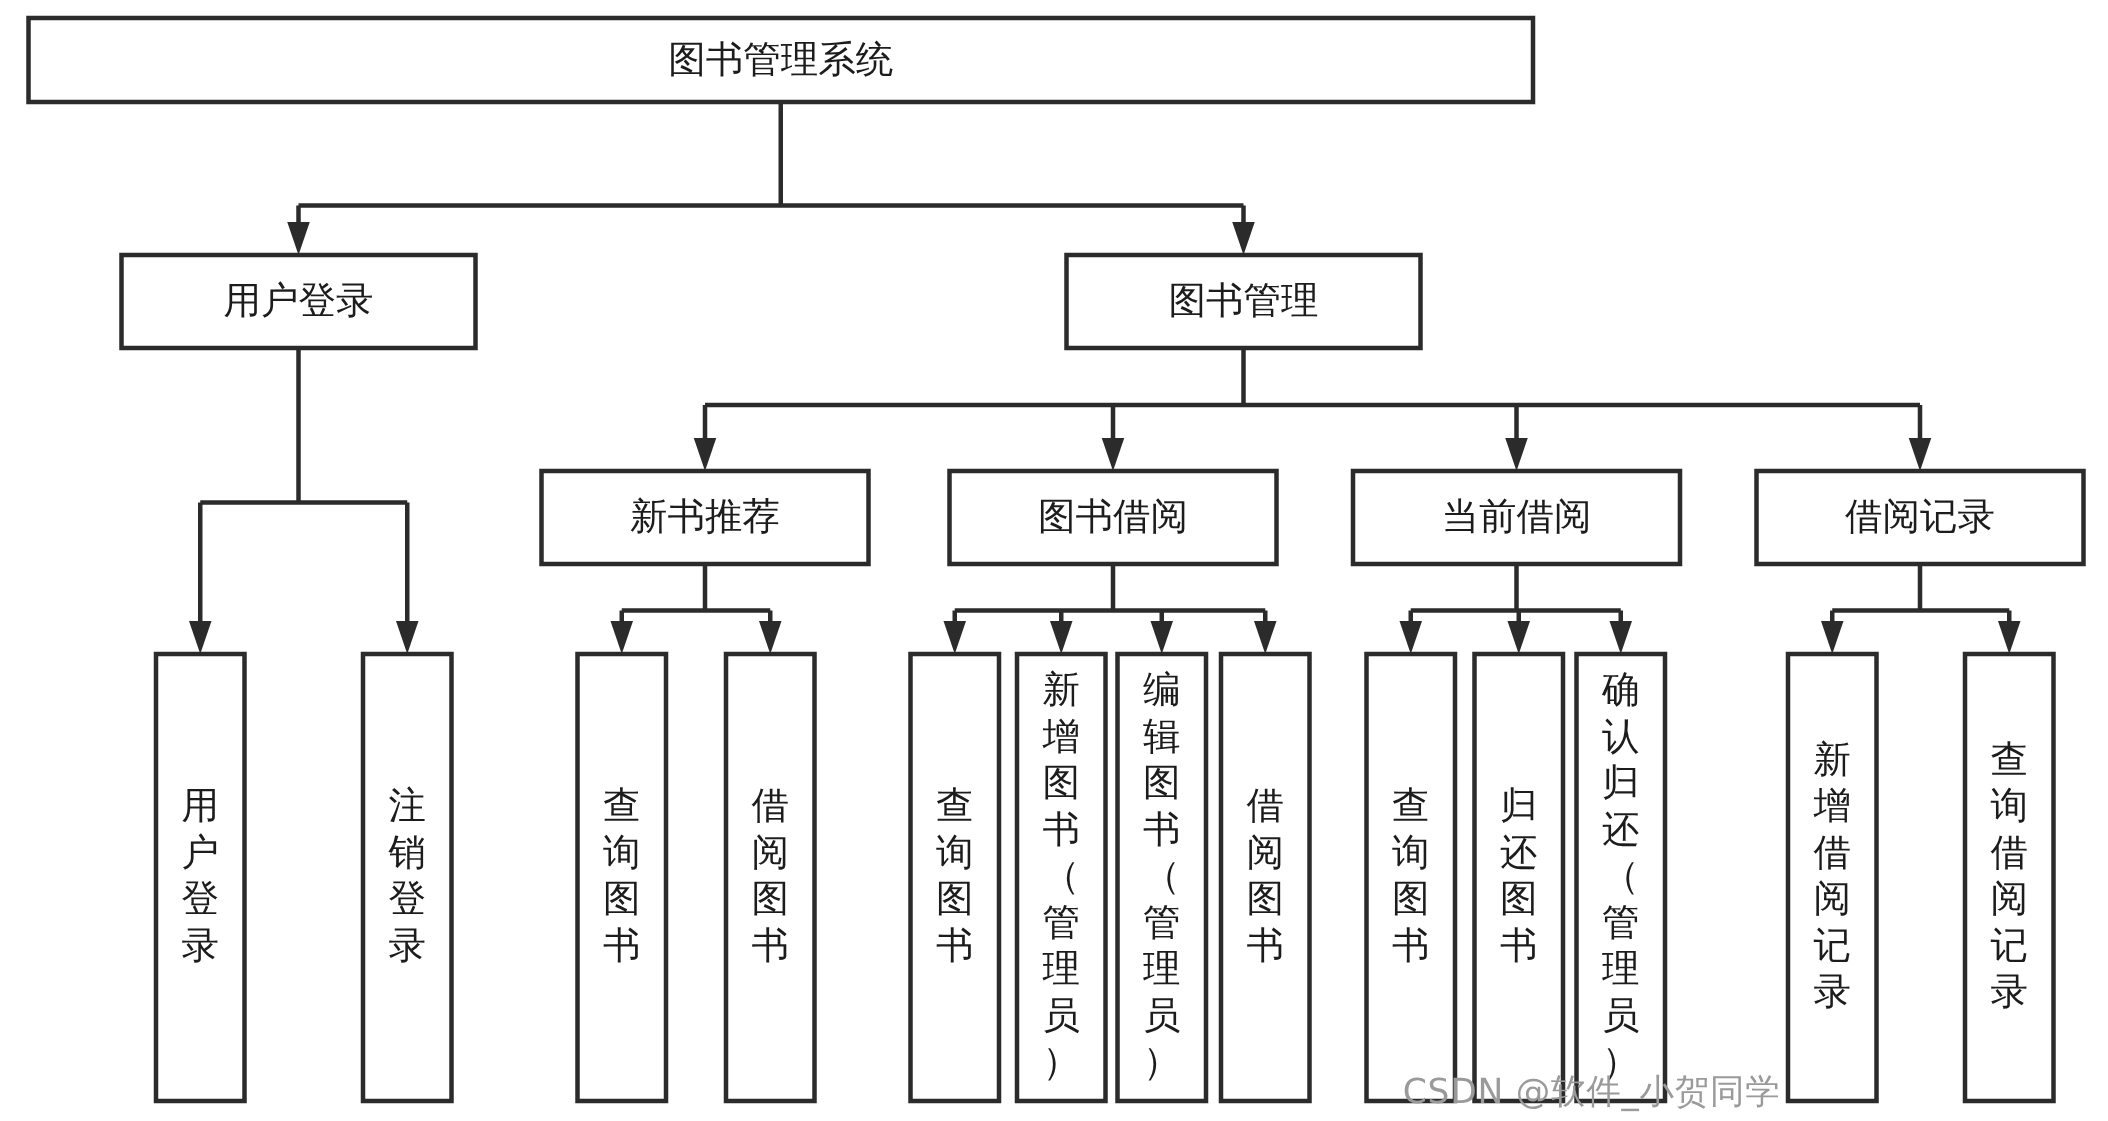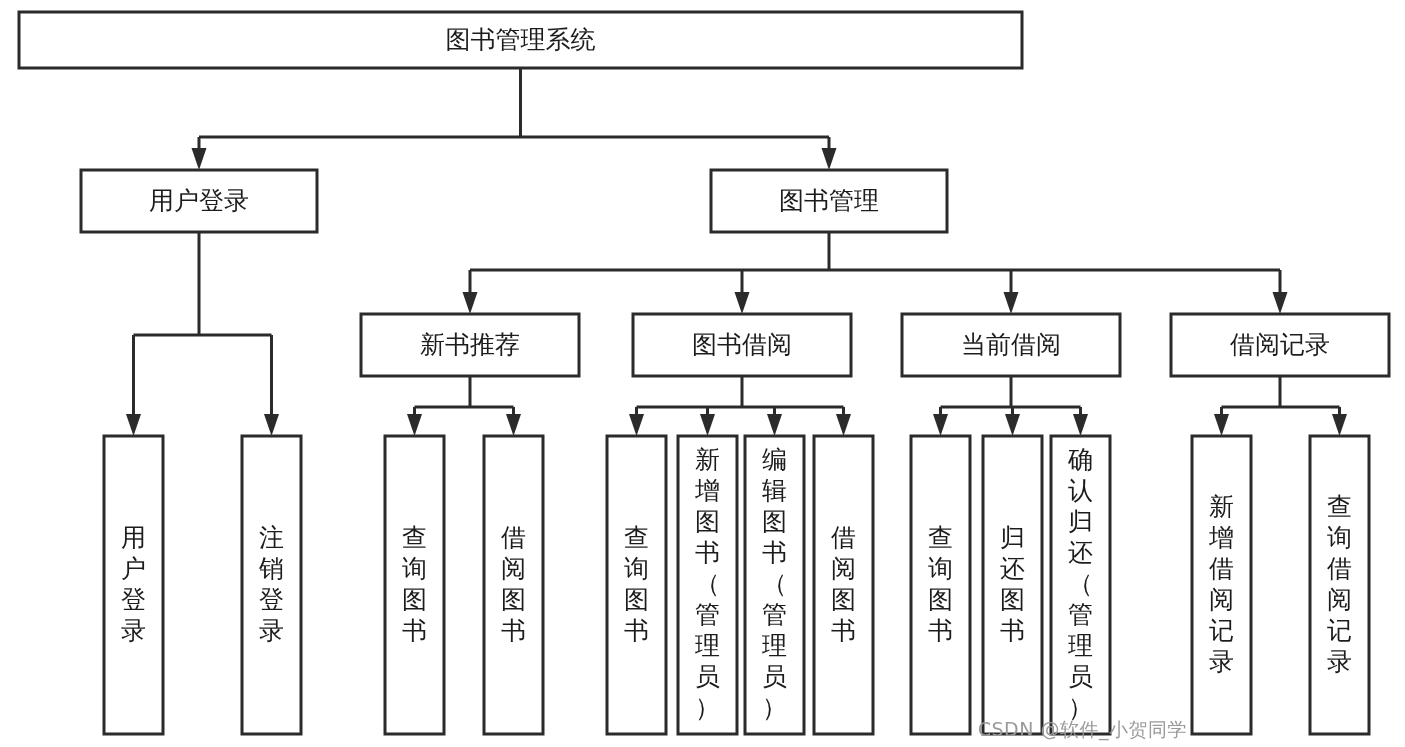--- a/index.html
+++ b/index.html
@@ -52,21 +52,21 @@
   }
   .arrow-head {
     fill: #2b2b2b;
     stroke: none;
   }
   .watermark {
     position: absolute;
     right: 8px;
     bottom: 4px;
     font-family: "DejaVu Sans", "Liberation Sans", sans-serif;
-    font-size: 19px;
+    font-size: 23px;
     color: #9a9a9a;
     letter-spacing: 0.5px;
     white-space: nowrap;
     user-select: none;
   }
 </style>
 </head>
 <body>
 
 <div id="diagram-root">

